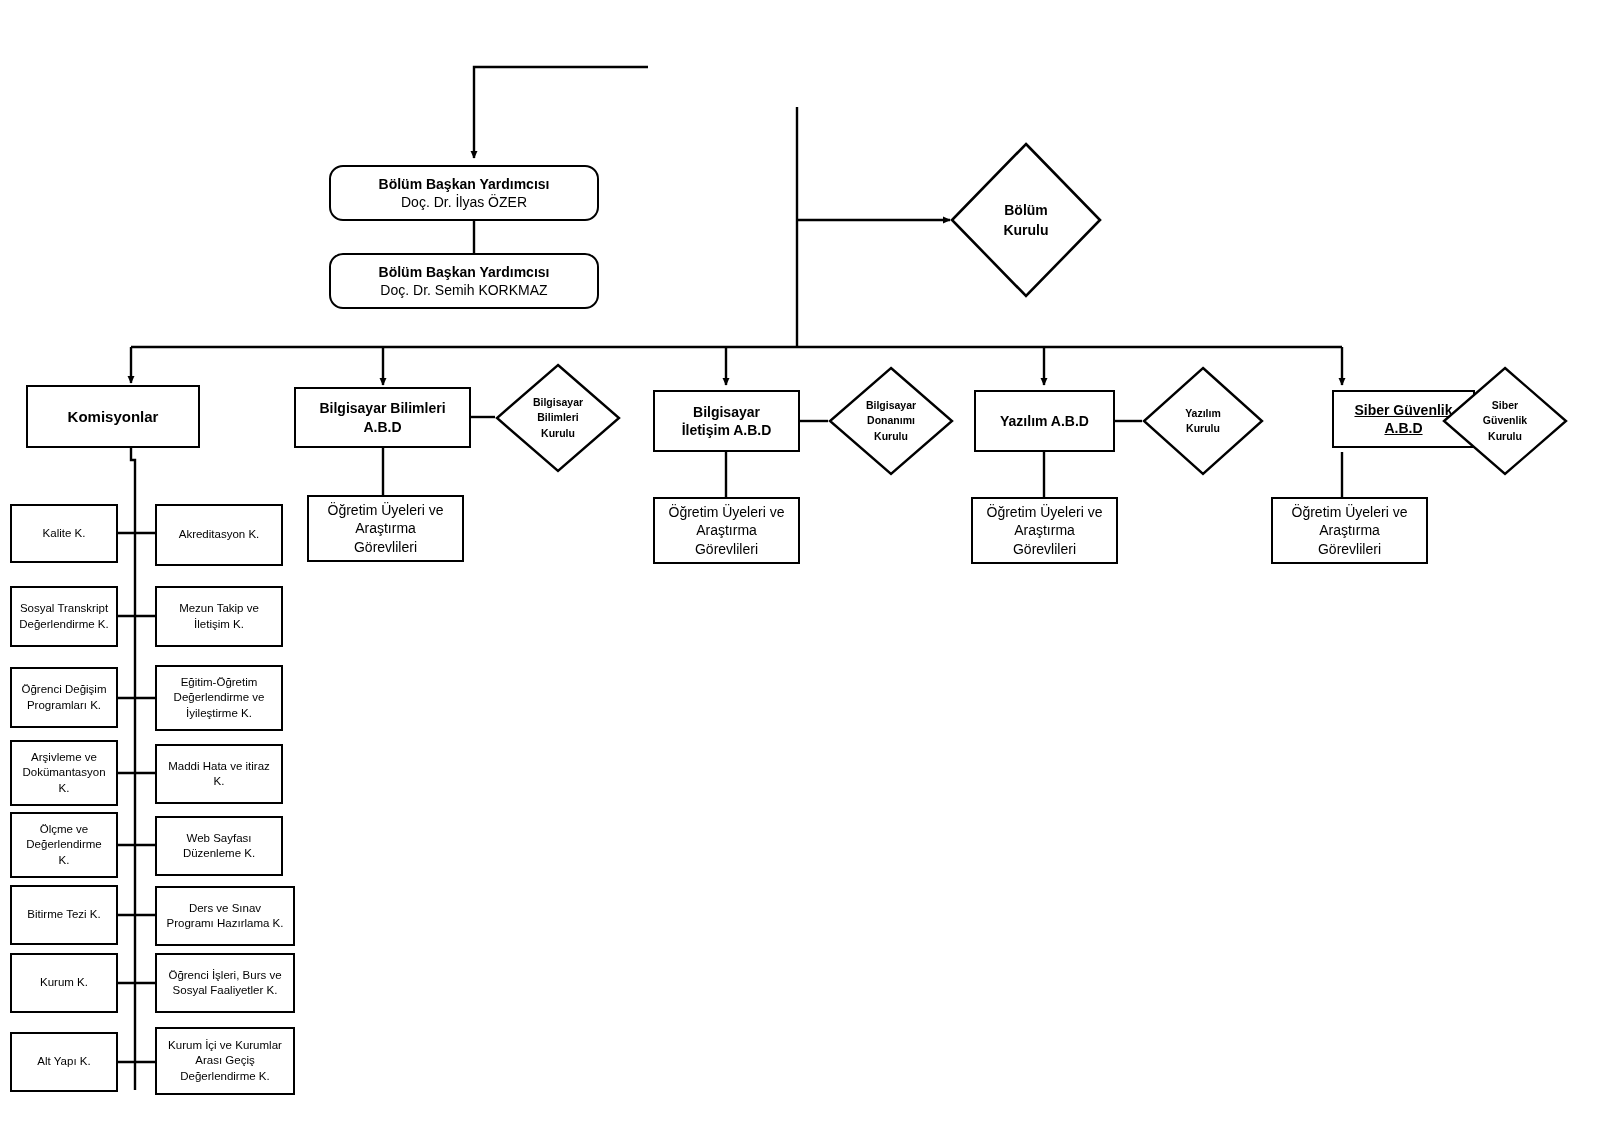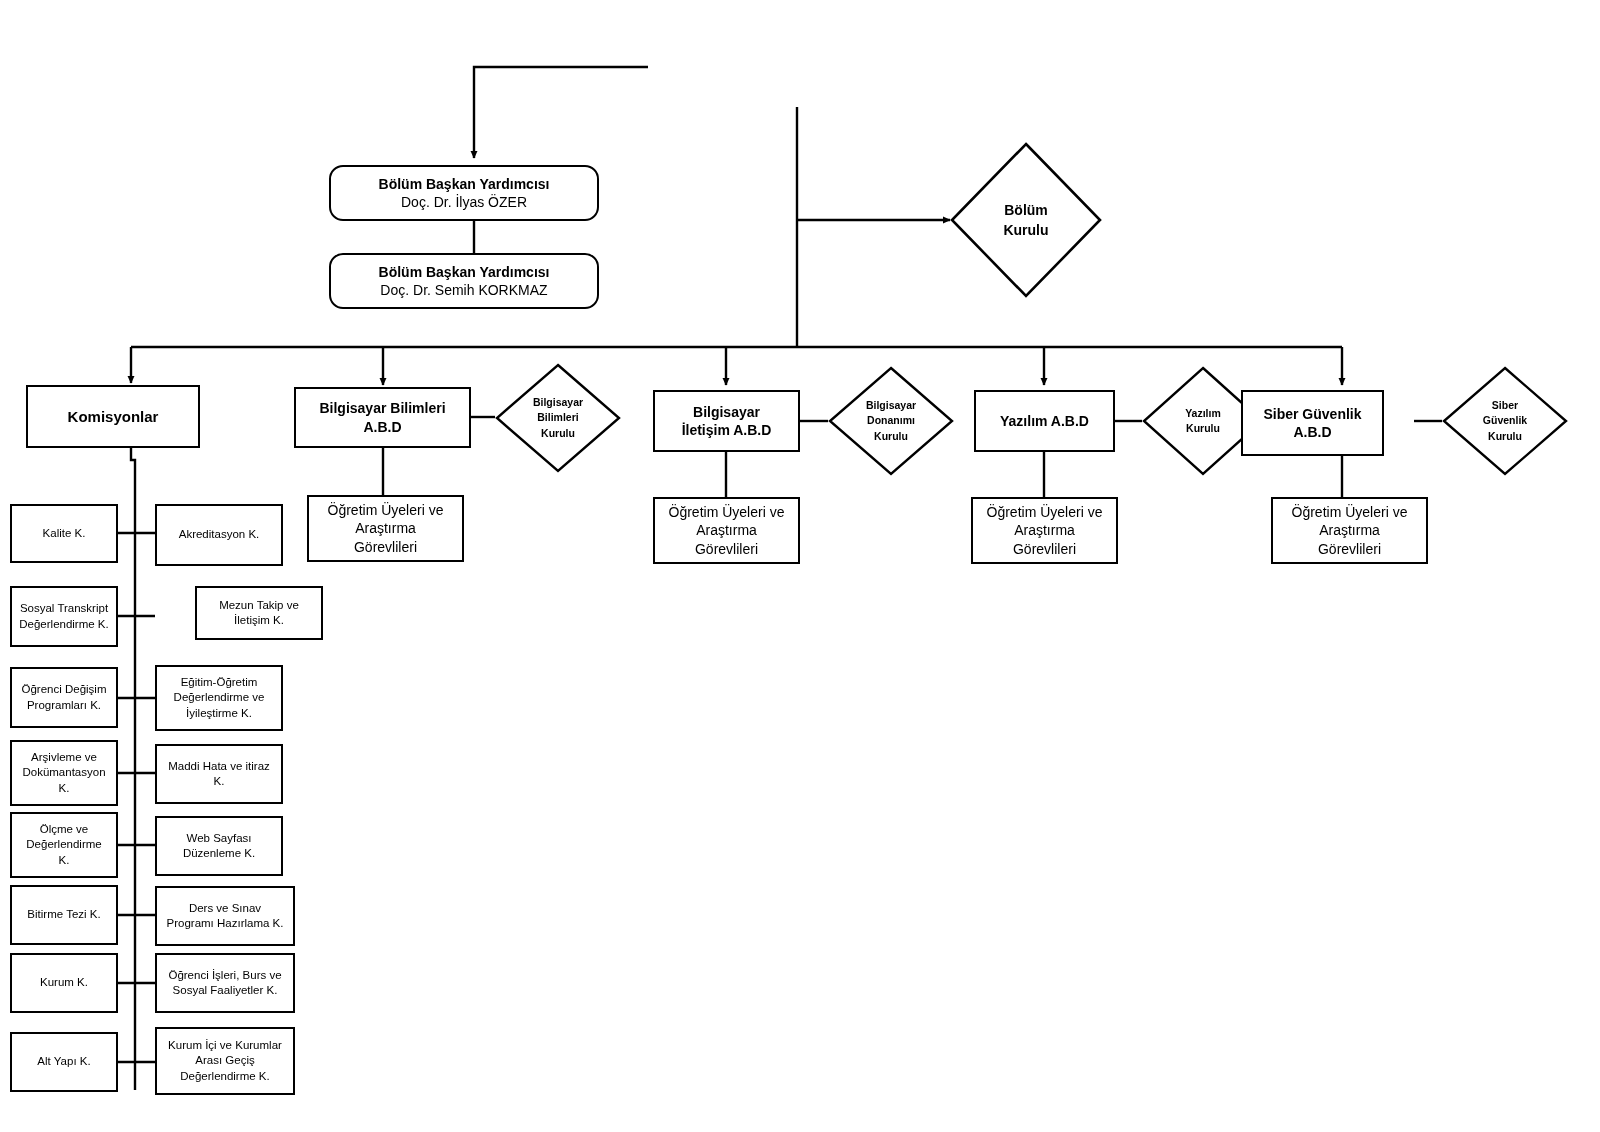--- a/index.html
+++ b/index.html
@@ -199,21 +199,21 @@
       <div>Yazılım</div>
       <div>Kurulu</div>
     </div>
   </div>
   <div class="node" style="left:971px; top:497px; width:147px; height:67px;">
     <div class="line-n t14">Öğretim Üyeleri ve</div>
     <div class="line-n t14">Araştırma</div>
     <div class="line-n t14">Görevlileri</div>
   </div>
 
-  <div class="node" style="left:1241px; top:390px; width:143px; height:66px;">
+  <div class="node" style="left:1332px; top:390px; width:143px; height:58px;text-decoration:underline;">
     <div class="line-b t14">Siber Güvenlik</div>
     <div class="line-b t14">A.B.D</div>
   </div>
   <div class="diamond" style="left:1442px; top:366px; width:126px; height:110px;">
     <svg class="shape" viewBox="0 0 126 110" preserveAspectRatio="none">
       <polygon points="63,2 124,55 63,108 2,55" fill="#ffffff" stroke="#000000" stroke-width="2.4"></polygon>
     </svg>
     <div class="dlabel t10">
       <div>Siber</div>
       <div>Güvenlik</div>
@@ -253,21 +253,21 @@
   <div class="node" style="left:10px; top:953px; width:108px; height:60px;">
     <div class="line-n t11">Kurum K.</div>
   </div>
   <div class="node" style="left:10px; top:1032px; width:108px; height:60px;">
     <div class="line-n t11">Alt Yapı K.</div>
   </div>
 
   <div class="node" style="left:155px; top:504px; width:128px; height:62px;">
     <div class="line-n t11">Akreditasyon K.</div>
   </div>
-  <div class="node" style="left:155px; top:586px; width:128px; height:54px;margin-left:40px;">
+  <div class="node" style="left:155px; top:586px; width:128px; height:61px;">
     <div class="line-n t11">Mezun Takip ve</div>
     <div class="line-n t11">İletişim K.</div>
   </div>
   <div class="node" style="left:155px; top:665px; width:128px; height:66px;">
     <div class="line-n t11">Eğitim-Öğretim</div>
     <div class="line-n t11">Değerlendirme ve</div>
     <div class="line-n t11">İyileştirme K.</div>
   </div>
   <div class="node" style="left:155px; top:744px; width:128px; height:60px;">
     <div class="line-n t11">Maddi Hata ve itiraz</div>

